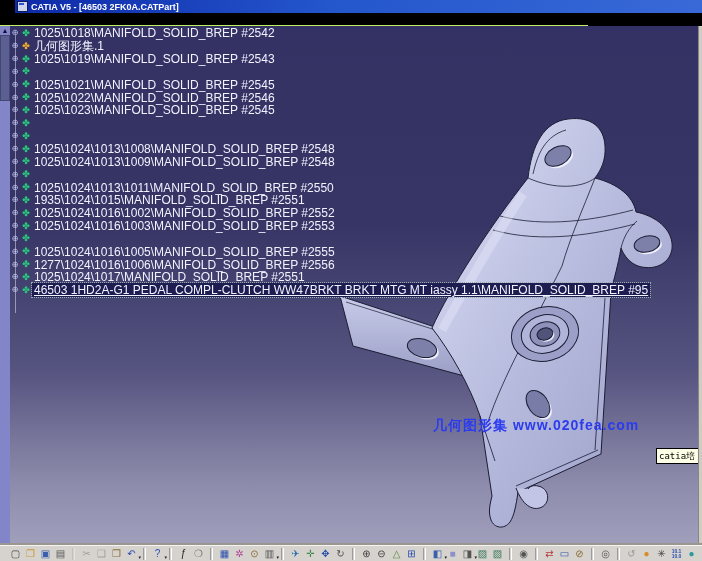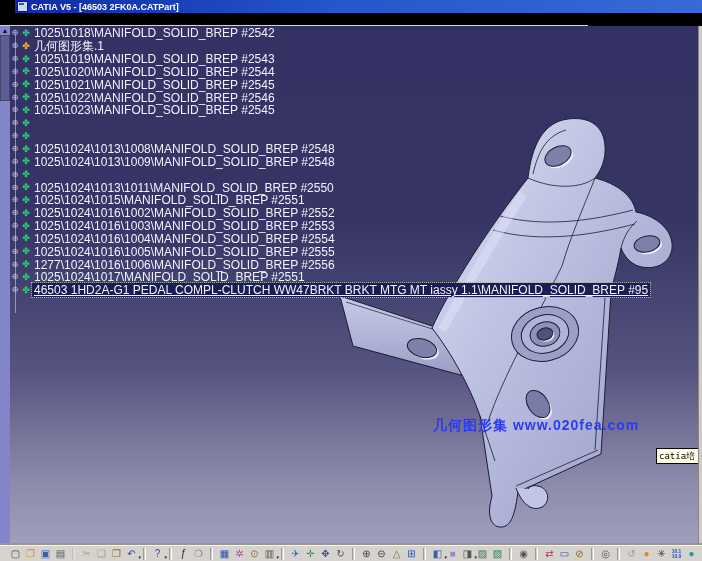--- a/index.html
+++ b/index.html
@@ -178,21 +178,20 @@
 
         <div class="trow icon-brep">
           <span class="node">⊕</span>
           <span class="ticon">✤</span>
           <span class="tlabel">1025\1019\MANIFOLD_SOLID_BREP #2543</span>
         </div>
 
         <div class="trow icon-brep">
           <span class="node">⊕</span>
           <span class="ticon">✤</span>
-          <span class="tlabel">1025\1020\MANIFOLD_SOLID_BREP #2544</span>
         </div>
 
         <div class="trow icon-brep">
           <span class="node">⊕</span>
           <span class="ticon">✤</span>
           <span class="tlabel">1025\1021\MANIFOLD_SOLID_BREP #2545</span>
         </div>
 
         <div class="trow icon-brep">
           <span class="node">⊕</span>
@@ -235,39 +234,38 @@
 
         <div class="trow icon-brep">
           <span class="node">⊕</span>
           <span class="ticon">✤</span>
           <span class="tlabel">1025\1024\1013\1011\MANIFOLD_SOLID_BREP #2550</span>
         </div>
 
         <div class="trow icon-brep">
           <span class="node">⊕</span>
           <span class="ticon">✤</span>
-          <span class="tlabel">1025\1024\1015\MANIFOLD_SOLID_BREP #2551</span>
+          <span class="tlabel">1935\1024\1015\MANIFOLD_SOLID_BREP #2551</span>
         </div>
 
         <div class="trow icon-brep">
           <span class="node">⊕</span>
           <span class="ticon">✤</span>
           <span class="tlabel">1025\1024\1016\1002\MANIFOLD_SOLID_BREP #2552</span>
         </div>
 
         <div class="trow icon-brep">
           <span class="node">⊕</span>
           <span class="ticon">✤</span>
           <span class="tlabel">1025\1024\1016\1003\MANIFOLD_SOLID_BREP #2553</span>
         </div>
 
         <div class="trow icon-brep">
           <span class="node">⊕</span>
           <span class="ticon">✤</span>
-          <span class="tlabel">1025\1024\1016\1004\MANIFOLD_SOLID_BREP #2554</span>
         </div>
 
         <div class="trow icon-brep">
           <span class="node">⊕</span>
           <span class="ticon">✤</span>
           <span class="tlabel">1025\1024\1016\1005\MANIFOLD_SOLID_BREP #2555</span>
         </div>
 
         <div class="trow icon-brep">
           <span class="node">⊕</span>

